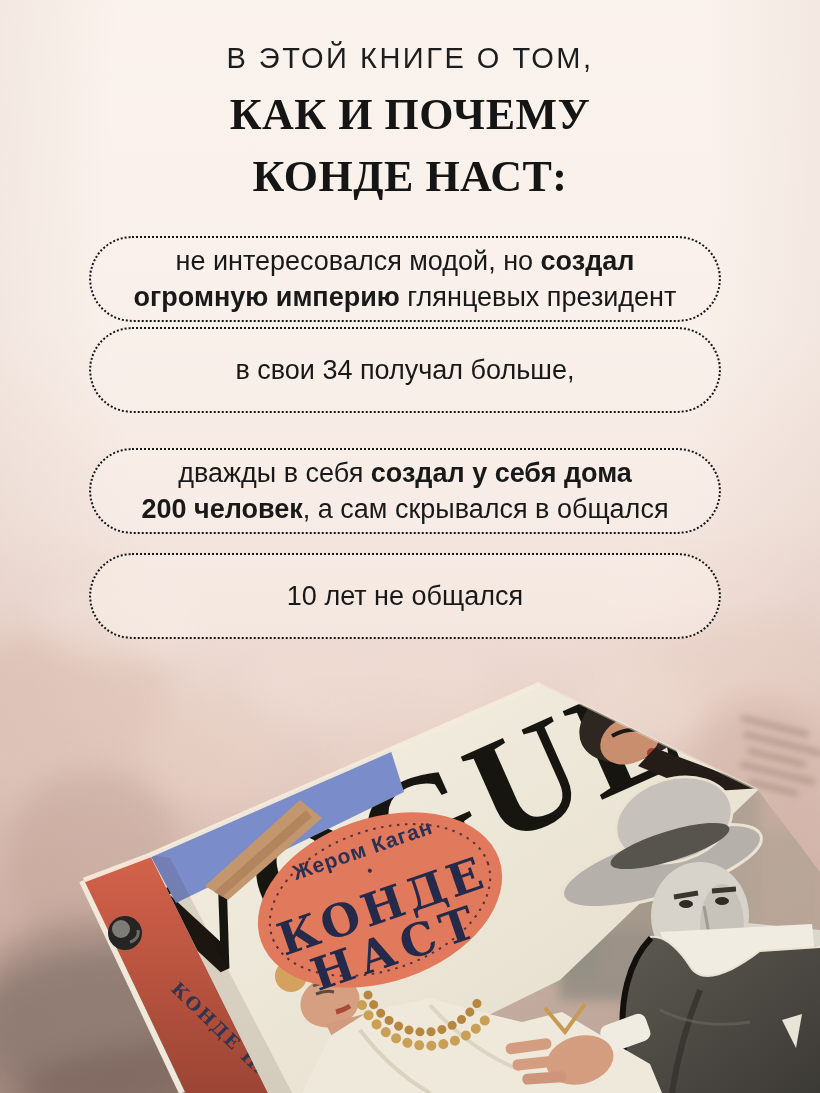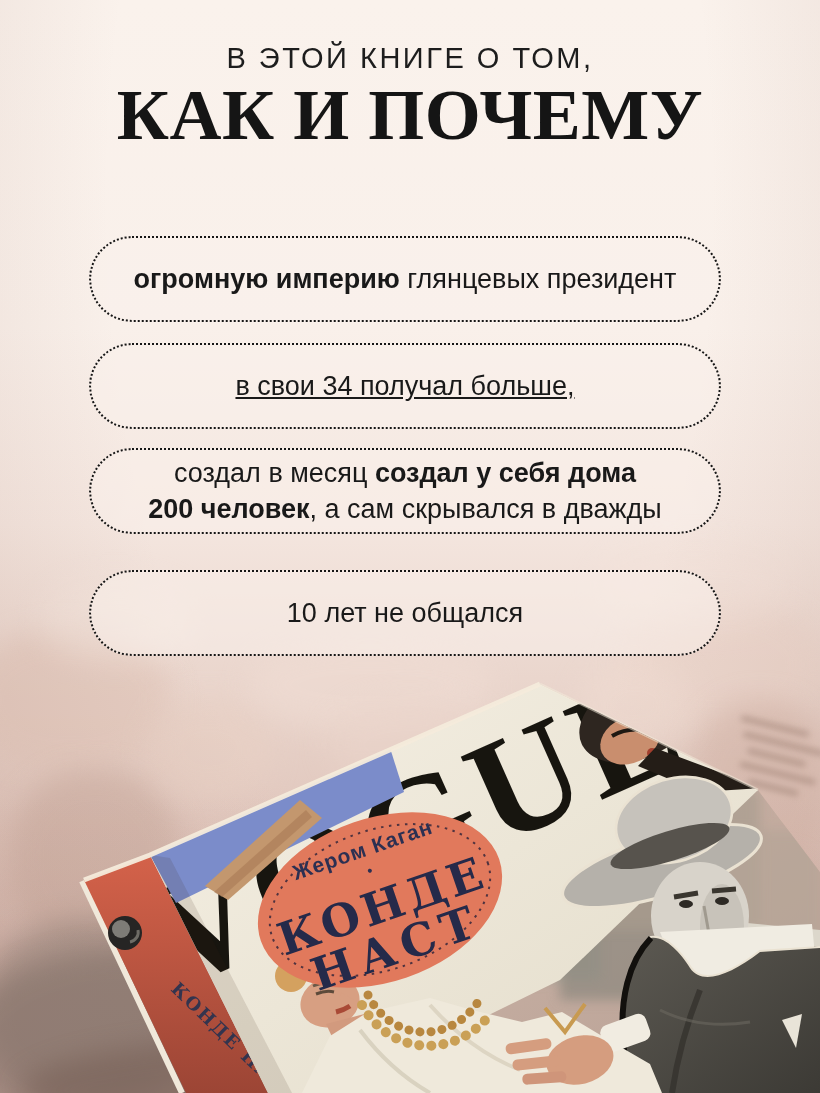--- a/index.html
+++ b/index.html
@@ -13,30 +13,30 @@
     background:radial-gradient(ellipse at 50% 18%, rgba(0,0,0,0) 52%, rgba(168,128,115,.20) 100%);}
   .bottomshade{position:absolute;left:0;right:0;bottom:0;height:300px;
     background:linear-gradient(180deg,rgba(140,100,90,0) 0%,rgba(140,100,90,.14) 100%);}
   .ghost{position:absolute;left:728px;top:716px;width:100px;height:120px;
     transform:rotate(14deg);opacity:.55;filter:blur(3px);}
   .ghost .bar{height:5px;background:#93786b;border-radius:3px;margin:10px 0;}
 
   .kicker{position:absolute;left:0;top:42px;width:820px;text-align:center;
     font-size:29px;letter-spacing:2.5px;color:#1d1d1d;font-weight:400;}
   .title{position:absolute;left:0;top:84px;width:820px;text-align:center;
-    font-family:"Liberation Serif",serif;font-weight:700;font-size:72px;
+    font-family:"Liberation Serif",serif;font-weight:700;font-size:44px;
     line-height:62px;color:#151515;letter-spacing:.5px;}
 
   .fact{position:absolute;left:89px;width:632px;height:86px;box-sizing:border-box;
     border:2px dotted #161616;border-radius:46px;
     background:rgba(249,241,235,.55);
     display:flex;flex-direction:column;justify-content:center;
     text-align:center;font-size:27px;line-height:36px;color:#191919;}
   .fact b{font-weight:700;}
-  .f1{top:236px;} .f2{top:343px;text-decoration:underline;} .f3{top:448px;} .f4{top:570px;}
+  .f1{top:236px;} .f2{top:327px;} .f3{top:448px;} .f4{top:553px;}
 
   .book{position:absolute;left:0;top:0;pointer-events:none;}
 </style>
 </head>
 <body>
 
 <div class="page">
 
   <div>
     <div class="blob" style="left:-30px;top:630px;width:200px;height:140px;background:#e3c9bd;opacity:.75"></div>
@@ -58,31 +58,33 @@
       <div class="bar" style="width:78px;margin-left:10px"></div>
       <div class="bar" style="width:52px;margin-left:22px"></div>
     </div>
     <div class="vignette"></div>
     <div class="bottomshade"></div>
   </div>
 
   <div class="kicker">В ЭТОЙ КНИГЕ О ТОМ,</div>
   <div class="title">
     <div>КАК И ПОЧЕМУ</div>
+    <div>КОНДЕ НАСТ:</div>
   </div>
 
   <div class="fact f1">
+    <div><span>не интересовался модой, но </span><b>создал</b></div>
     <div><b>огромную империю</b><span> глянцевых президент</span></div>
   </div>
   <div class="fact f2">
     <div><span>в свои 34 получал больше,</span></div>
   </div>
   <div class="fact f3">
-    <div><span>создал в месяц </span><b>создал у себя дома</b></div>
-    <div><b>200 человек</b><span>, а сам скрывался в дважды</span></div>
+    <div><span>дважды в себя </span><b>создал у себя дома</b></div>
+    <div><b>200 человек</b><span>, а сам скрывался в общался</span></div>
   </div>
   <div class="fact f4">
     <div><span>10 лет не общался</span></div>
   </div>
 
   <svg class="book" width="820" height="1093" viewBox="0 0 820 1093">
     <defs>
       <clipPath id="cpCover">
           <polygon points="150,855 540,684 758,790 820,872 820,1093 268,1093"></polygon>
         </clipPath>

